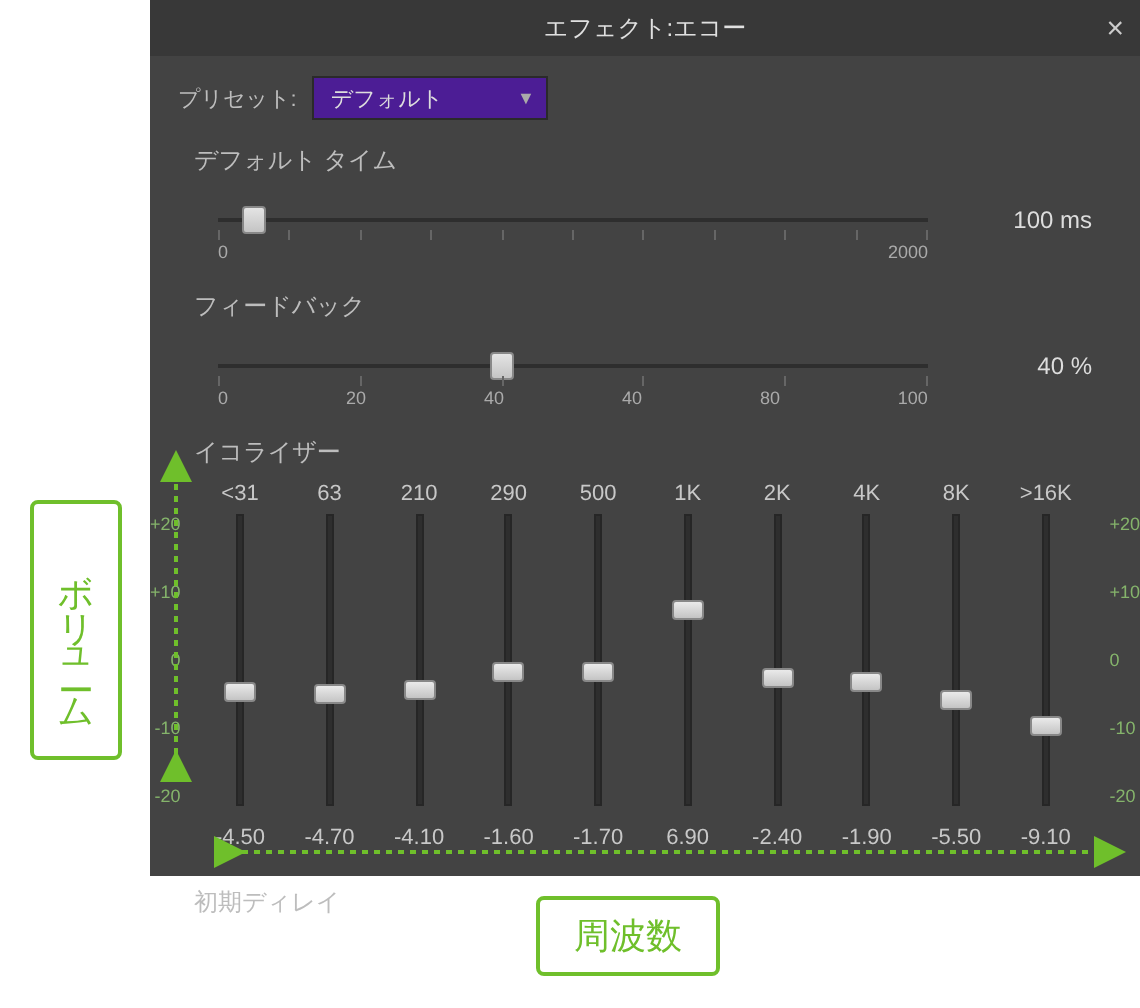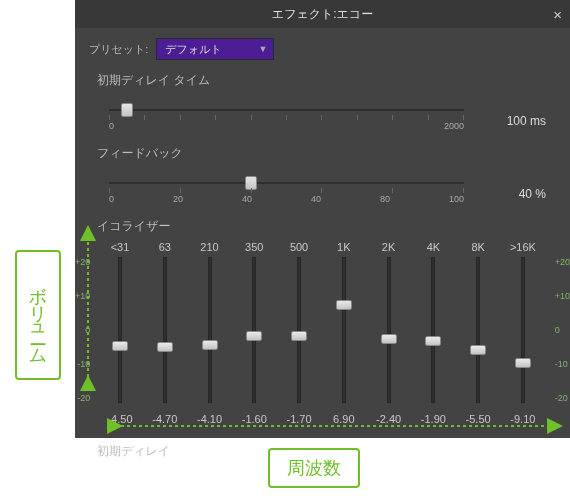--- a/index.html
+++ b/index.html
@@ -13,21 +13,21 @@
 .preset-row label { color: #bdbdbd; }
 .select { background: #4c1d95; border: 1px solid #2a2a2a; color: #ddd; height: 22px; width: 118px; display: flex; align-items: center; padding: 0 8px; position: relative; cursor: pointer; }
 .select .caret { position: absolute; right: 6px; top: 50%; transform: translateY(-50%); font-size: 9px; color: #aaa; }
 .section-label { color: #bdbdbd; margin: 6px 0 6px 8px; font-size: 12px; }
 .hslider-block { position: relative; height: 44px; margin-left: 10px; }
 .hslider-track { position: absolute; left: 10px; right: 92px; top: 14px; height: 2px; background: #2e2e2e; }
 .hslider-thumb { position: absolute; top: 8px; width: 12px; height: 14px; background: linear-gradient(#e4e4e4,#c4c4c4); border: 1px solid #888; border-radius: 2px; cursor: pointer; transform: translateX(-50%); }
 .hslider-ticks { position: absolute; left: 10px; right: 92px; top: 20px; display: flex; justify-content: space-between; }
 .hslider-ticks span { width: 1px; height: 5px; background: #666; display: block; }
 .hslider-labels { position: absolute; left: 10px; right: 92px; top: 26px; display: flex; justify-content: space-between; font-size: 9px; color: #aaa; }
-.hslider-value { position: absolute; right: 10px; top: 19px; color: #ddd; font-size: 12px; }
+.hslider-value { position: absolute; right: 10px; top: 8px; color: #ddd; font-size: 12px; }
 .eq-wrap { margin-top: 4px; }
 .eq-head { margin-left: 10px; display: flex; justify-content: space-between; margin-right: 12px; margin-bottom: 4px; }
 .eq-head span { width: 42px; text-align: center; color: #c8c8c8; font-size: 11px; }
 .eq-grid { position: relative; height: 146px; margin-left: 10px; margin-right: 12px; display: flex; justify-content: space-between; }
 .eq-col { position: relative; width: 42px; display: flex; justify-content: center; }
 .eq-track { width: 4px; height: 100%; background: #2e2e2e; border: 1px solid #262626; position: relative; }
 .eq-thumb { position: absolute; left: 50%; transform: translate(-50%, -50%); width: 16px; height: 10px; background: linear-gradient(#eaeaea,#c4c4c4); border: 1px solid #888; border-radius: 2px; cursor: pointer; }
 .eq-scale-left, .eq-scale-right { position: absolute; top: 0; bottom: 0; display: flex; flex-direction: column; justify-content: space-between; font-size: 9px; color: #7fb862; }
 .eq-scale-left { left: -24px; align-items: flex-end; }
 .eq-scale-right { right: -26px; align-items: flex-start; }
@@ -55,21 +55,21 @@
   <div class="body">
 
     <div class="preset-row">
       <label>プリセット:</label>
       <div class="select">
         <span>デフォルト</span>
         <span class="caret">▼</span>
       </div>
     </div>
 
-    <div class="section-label">初期ディレイ タイム</div>
+    <div class="section-label">デフォルト タイム</div>
     <div class="hslider-block">
       <div class="hslider-track"></div>
       <div class="hslider-thumb" id="delay-thumb" style="left: 27.75px;"></div>
       <div class="hslider-ticks" id="delay-ticks">
           <span></span>
           <span></span>
           <span></span>
           <span></span>
           <span></span>
           <span></span>
@@ -108,21 +108,21 @@
         </div>
       <div class="hslider-value">40 %</div>
     </div>
 
     <div class="section-label">イコライザー</div>
     <div class="eq-wrap">
       <div class="eq-head" id="eq-head">
           <span>&lt;31</span>
           <span>63</span>
           <span>210</span>
-          <span>350</span>
+          <span>290</span>
           <span>500</span>
           <span>1K</span>
           <span>2K</span>
           <span>4K</span>
           <span>8K</span>
           <span>&gt;16K</span>
         </div>
       <div class="eq-grid" id="eq-grid">
         <div class="eq-scale-left" id="eq-scale-l">
             <span>+20</span>

